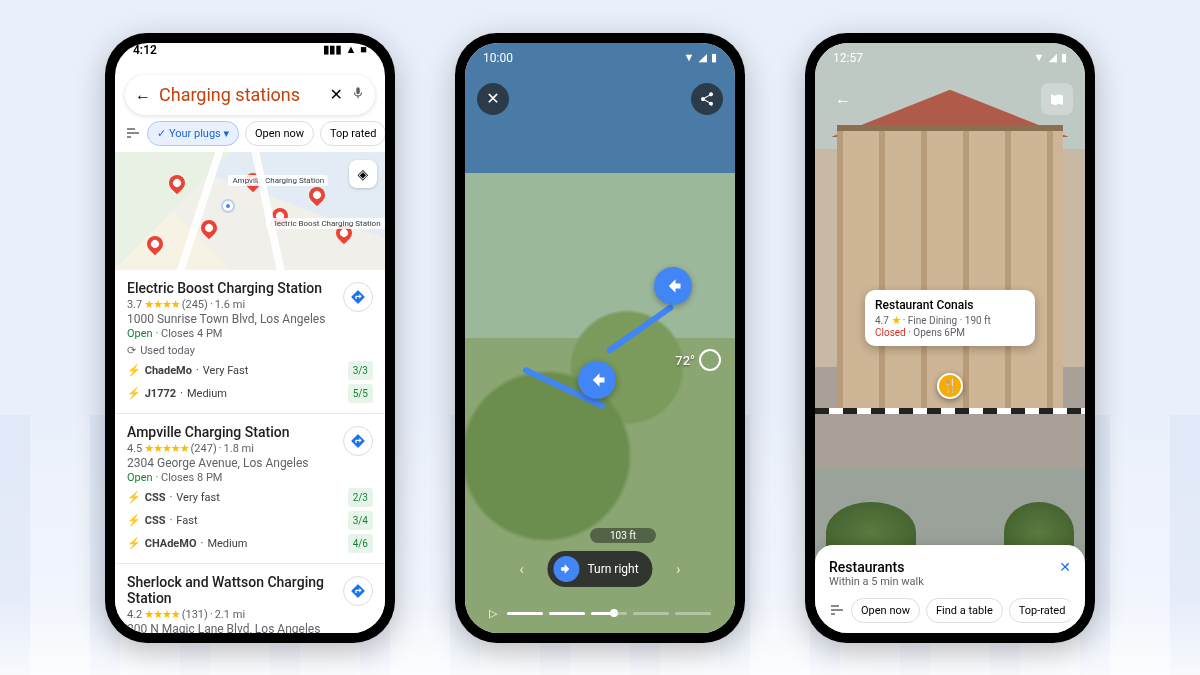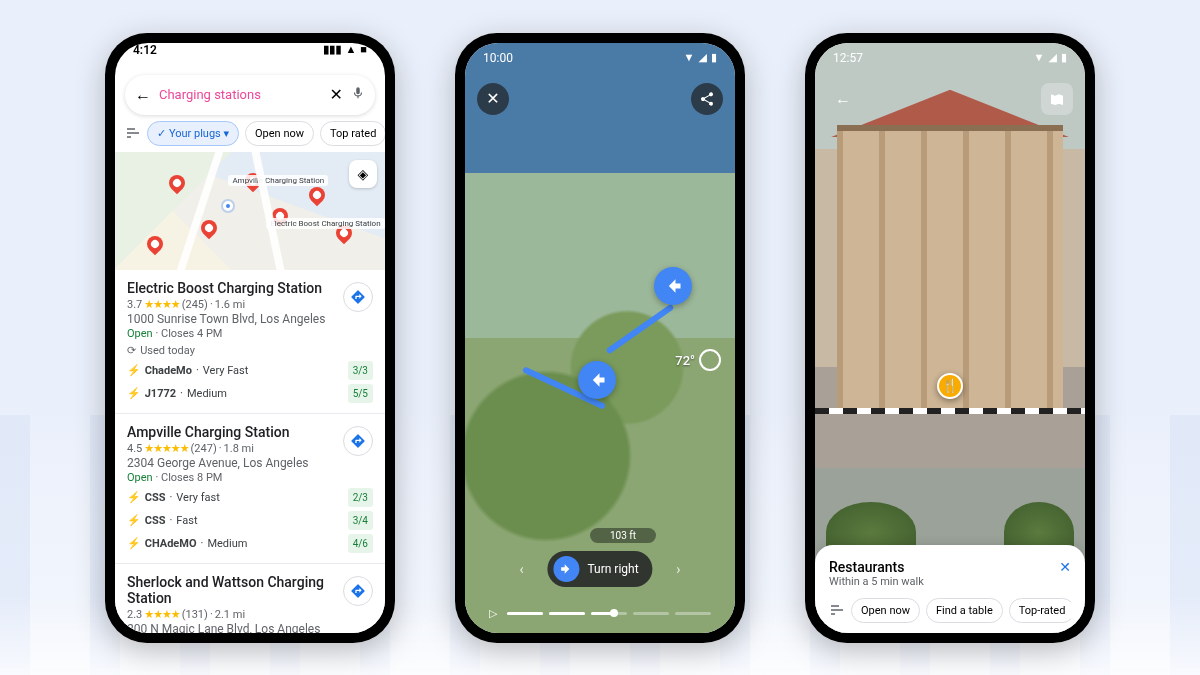--- a/index.html
+++ b/index.html
@@ -29,21 +29,21 @@
     width: 100%; height: 100%; background: #fff;
     border-radius: 33px; overflow: hidden; position: relative;
     display: flex; flex-direction: column;
   }
 
   
   .statusbar { height: 30px; display:flex; align-items:flex-start; justify-content:space-between; padding: 0 18px; font-size:12px; font-weight:600;}
   .status-icons { display:flex; gap:4px; align-items:center;}
   .status-icons span{font-size:11px}
   .searchbar { margin: 2px 10px 6px; background:#fff; border-radius:24px; height:40px; display:flex; align-items:center; padding:0 10px; gap:8px; box-shadow:0 1px 4px rgba(0,0,0,.15);}
-  .searchbar .txt{flex:1; font-size:13px; color:#ec4899;}
+  .searchbar .txt{flex:1; font-size:18px; color:#c2410c;}
   .chips { display:flex; gap:6px; padding:0 10px 6px; align-items:center;}
   .chip { font-size:11px; padding:5px 9px; border:1px solid #dadce0; border-radius:16px; background:#fff; white-space:nowrap;}
   .chip.sel{ background:#e8f0fe; border-color:#a8c7fa; color:#1967d2;}
   .tune{width:20px;height:20px;display:flex;align-items:center;justify-content:center;color:#5f6368;}
 
   .map {
     height: 118px; position: relative;
     background:
       linear-gradient(135deg,#e9f1e5 0 30%,transparent 30%),
       linear-gradient( 45deg,#f7f3e4 0 30%,transparent 30%),
@@ -219,21 +219,21 @@
       </div>
 
       <div class="card">
         <div class="dirbtn">
           <svg width="16" height="16" viewBox="0 0 24 24" fill="#1a73e8">
               <path d="M21.7 11.3l-9-9a1 1 0 00-1.4 0l-9 9a1 1 0 000 1.4l9 9a1 1 0 001.4 0l9-9a1 1 0 000-1.4zM14 14.5V12h-4v3H8v-4a1 1 0 011-1h5V7.5l3.5 3.5L14 14.5z"></path>
             </svg>
         </div>
         <h3>Sherlock and Wattson Charging Station</h3>
         <div class="rating">
-          <span>2.3</span>
+          <span>4.2</span>
           <span class="stars">★★★★</span>
           <span>(131)</span> · <span>2.1 mi</span>
         </div>
         <div class="addr">200 N Magic Lane Blvd, Los Angeles</div>
       </div>
     </div>
   </div>
 </div>
 
 <div class="phone">
@@ -316,20 +316,27 @@
             <path d="M15 5l-6 2-6-2v14l6 2 6-2 6 2V7z"></path>
           </svg>
       </div>
 
       <div class="roof"></div>
       <div class="building"></div>
       <div class="curb"></div>
       <div class="bush" style="left:4%;width:90px"></div>
       <div class="bush" style="right:4%;width:70px"></div>
 
+      <div class="tooltip3">
+        <h4>Restaurant Conais</h4>
+        <div class="sub">
+          <span>4.7</span> <span class="stars">★</span> · <span>Fine Dining</span> · <span>190 ft</span>
+        </div>
+        <div class="sub"><span class="closed">Closed</span> · <span>Opens 6PM</span></div>
+      </div>
       <div class="poimarker">🍴</div>
 
       <div class="sheet">
         <span class="close">✕</span>
         <h4>Restaurants</h4>
         <div class="sub">Within a 5 min walk</div>
         <div class="row">
           <span class="tune">
             <svg width="16" height="16" viewBox="0 0 24 24" fill="#5f6368">
                 <path d="M3 17h6v2H3zm0-12h12v2H3zm0 6h18v2H3z"></path>

